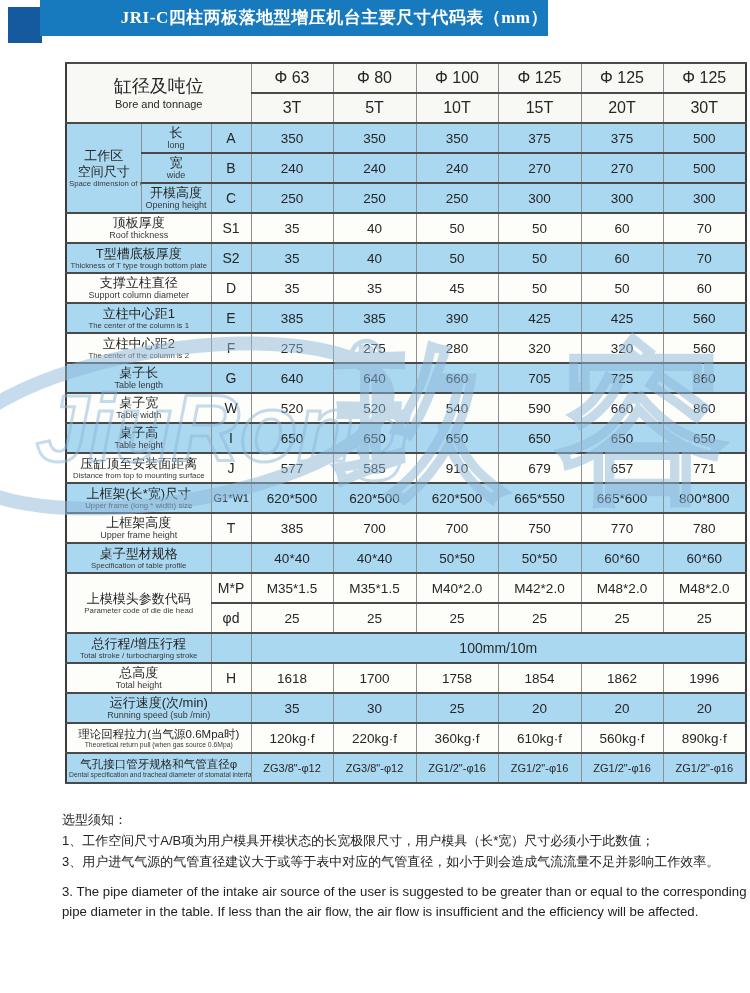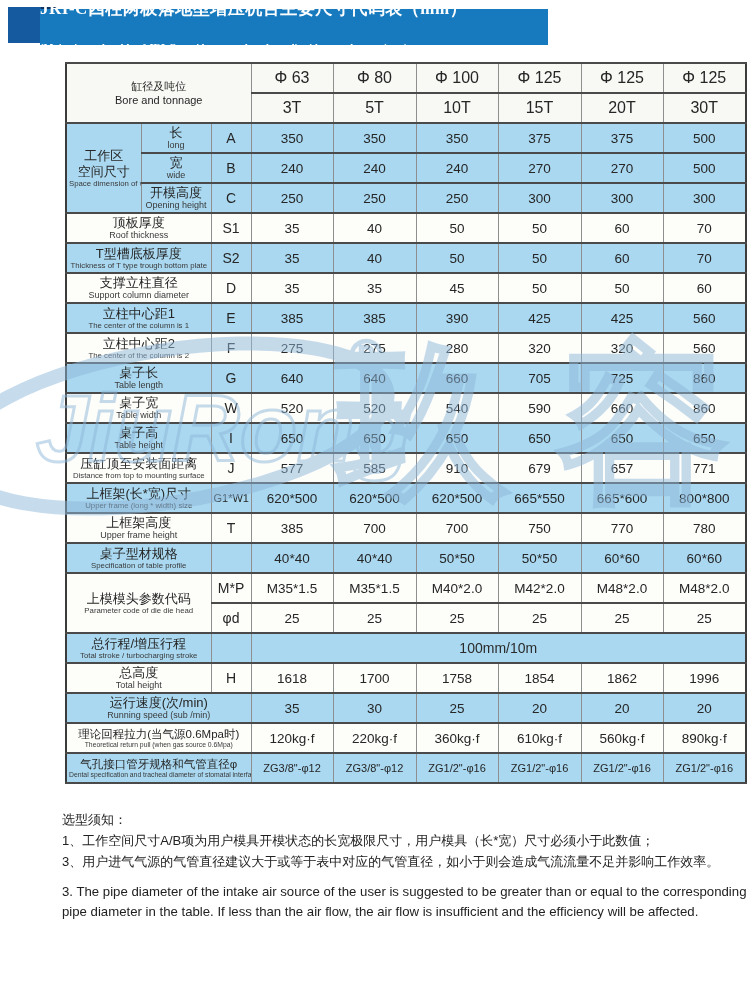--- a/index.html
+++ b/index.html
@@ -3,22 +3,22 @@
 <meta charset="utf-8">
 <style>
   html,body{margin:0;padding:0;background:#ffffff;}
   .page{position:relative;width:750px;height:993px;background:#ffffff;overflow:hidden;
         font-family:"Liberation Sans",sans-serif;color:#2b2b2b;}
 
   
   .navy-square{position:absolute;left:8px;top:7px;width:34px;height:36px;background:#15599E;}
   .banner-fold{position:absolute;left:41px;top:7px;width:0;height:0;
                border-top:10px solid #0C3263;border-right:16px solid transparent;}
-  .banner{position:absolute;left:40px;top:9px;width:508px;height:36px;background:#187ABE;
-          display:flex;flex-direction:column;justify-content:center;align-items:flex-start;gap:24px;}
+  .banner{position:absolute;left:40px;top:0;width:508px;height:36px;background:#187ABE;
+          display:flex;flex-direction:column;justify-content:center;align-items:flex-end;gap:24px;}
   .banner .title{font-family:"Liberation Serif",serif;font-weight:bold;color:#ffffff;
                  font-size:17px;letter-spacing:0.5px;line-height:1.1;white-space:nowrap;}
   .banner .subtitle{font-family:"Liberation Serif",serif;font-weight:bold;color:#ffffff;
                     font-size:10.5px;line-height:1.15;white-space:nowrap;}
 
   
   table.spec{position:absolute;left:65px;top:62px;width:680px;border-collapse:collapse;
              table-layout:fixed;border:2px solid #3C3C3C;}
   table.spec td,table.spec th{border-left:1px solid #8F8F8F;border-right:1px solid #8F8F8F;
              border-top:2px solid #4A4A4A;border-bottom:2px solid #4A4A4A;
@@ -31,21 +31,21 @@
   .zh{font-size:13px;line-height:1.2;color:#262626;white-space:pre-line;}
   .zh.zh-sm{font-size:11.5px;white-space:nowrap;}
   .en{font-size:9px;line-height:1.05;color:#3A3A3A;}
   .en.en-sm{font-size:7.8px;white-space:nowrap;}
   .en.en-xs{font-size:6.8px;white-space:nowrap;}
   td.code{font-size:14px;color:#262626;}
   td.code.code-sm{font-size:11px;margin-top:28px;}
   td.val{font-size:13.5px;color:#262626;}
   td.val.sm{font-size:11px;}
   td.merged{font-size:14px;padding-left:146px;}
-  th .c-zh{font-size:11px;line-height:1.3;color:#262626;}
+  th .c-zh{font-size:18px;line-height:1.3;color:#262626;}
   th .c-en{font-size:11px;line-height:1.2;color:#262626;}
   th.bore,th.ton{font-size:16px;color:#262626;}
 
   
   .watermark{position:absolute;left:0;top:291px;width:728px;height:235px;
              pointer-events:none;opacity:0.5;z-index:5;}
 
   
   .notes{position:absolute;left:62px;top:810px;width:688px;font-size:13px;color:#222222;}
   .notes .zh-line{line-height:1.6;}
@@ -54,21 +54,20 @@
 </style>
 </head>
 <body>
 
 <div class="page">
 
   <div class="navy-square"></div>
   <div class="banner-fold"></div>
   <div class="banner">
     <div class="title">JRI-C四柱两板落地型增压机台主要尺寸代码表（mm）</div>
-    <div class="subtitle">(Main size code table of JRI-C semi bow type bench gas liquid supercharger (mm)</div>
   </div>
 
   <table class="spec">
     <colgroup>
       <col style="width:75px">
         <col style="width:70px">
         <col style="width:40px">
       <col style="width:82px">
         <col style="width:83px">
         <col style="width:82px">

